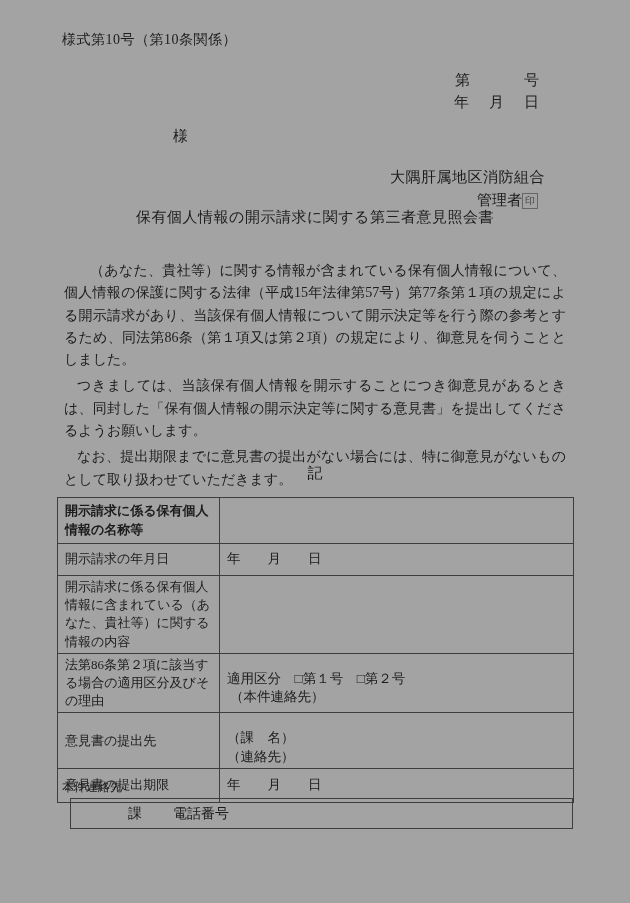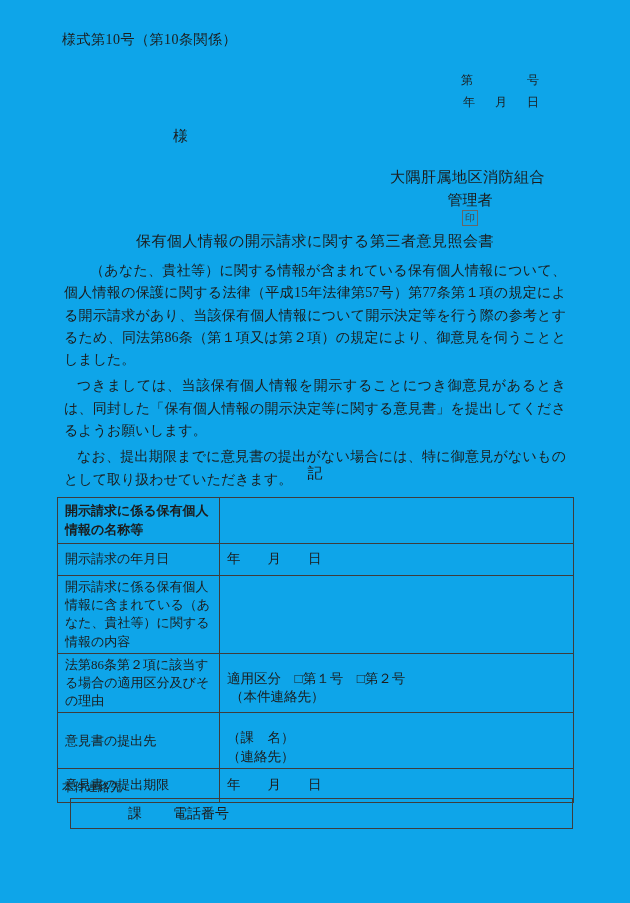--- a/index.html
+++ b/index.html
@@ -4,73 +4,72 @@
 <style>
   html, body {
     margin: 0;
     padding: 0;
     background: #ffffff;
   }
   .page {
     position: relative;
     width: 630px;
     height: 903px;
-    background: #0ea5e9;
+    background: #a3a3a3;
     color: #1c1c1c;
     font-family: "Liberation Serif", "DejaVu Serif", serif;
     overflow: hidden;
   }
   .abs { position: absolute; }
 
   .form-note {
     left: 62px; top: 31px;
     font-size: 14px;
     letter-spacing: 0.5px;
   }
 
   .doc-num-block {
     right: 91px; top: 69px;
     text-align: right;
-    font-size: 12px;
+    font-size: 15px;
     line-height: 22px;
   }
   .gap54 { margin-left: 54px; }
   .gap20 { margin-left: 20px; }
 
   .addressee {
     left: 173px; top: 127px;
     font-size: 15px;
   }
 
   .sender-org {
     left: 390px; top: 168px;
     font-size: 15px;
     letter-spacing: 0.5px;
   }
   .sender-manager {
     left: 402px; top: 191px;
     width: 136px;
     display: flex;
-    justify-content: flex-start;
+    justify-content: flex-end;
     align-items: center;
     font-size: 15px;
-    flex-direction: column;
   }
   .seal-box {
     display: inline-flex;
     align-items: center;
     justify-content: center;
     width: 14px; height: 14px;
     border: 1px solid #666;
     font-size: 10px;
     color: #444;
   }
 
   .doc-title {
-    left: 0; top: 232px;
+    left: 0; top: 208px;
     width: 100%;
     text-align: center;
     font-size: 15px;
     letter-spacing: 0.5px;
   }
 
   .body-text {
     left: 60px; top: 256px;
     width: 510px;
     font-size: 14px;

